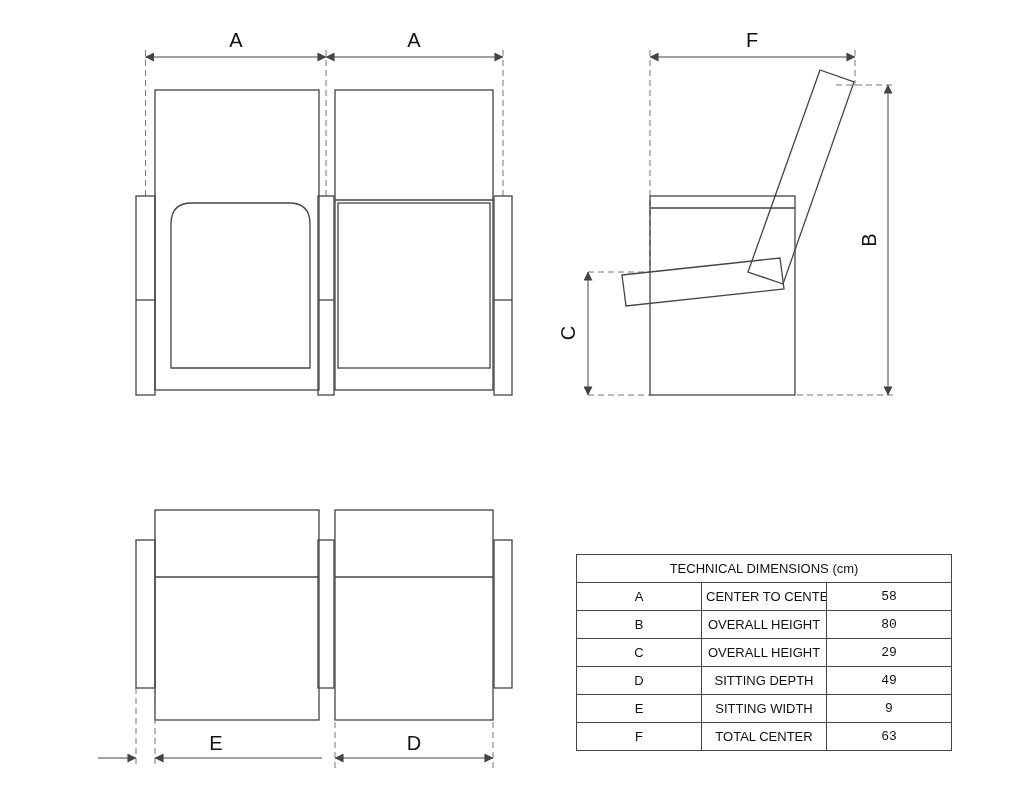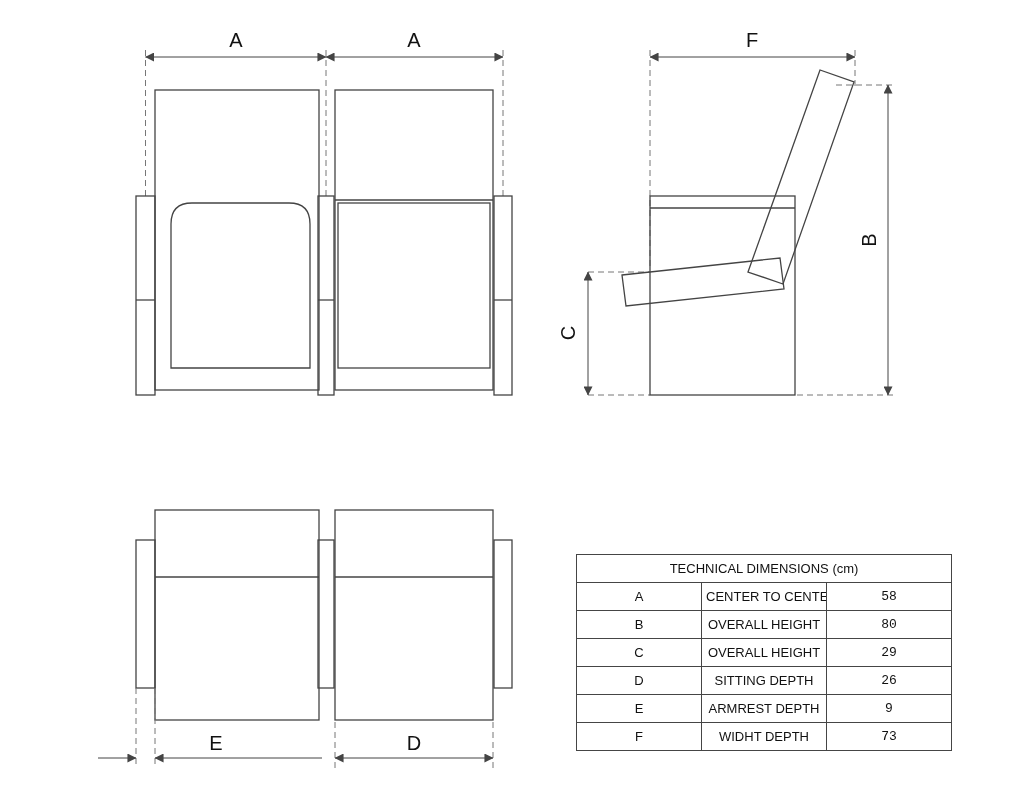--- a/index.html
+++ b/index.html
@@ -144,28 +144,28 @@
         <td class="c-value">80</td>
       </tr>
       <tr>
         <td class="c-letter">C</td>
         <td class="c-desc">OVERALL HEIGHT</td>
         <td class="c-value">29</td>
       </tr>
       <tr>
         <td class="c-letter">D</td>
         <td class="c-desc">SITTING DEPTH</td>
-        <td class="c-value">26</td>
+        <td class="c-value">49</td>
       </tr>
       <tr>
         <td class="c-letter">E</td>
-        <td class="c-desc">ARMREST DEPTH</td>
+        <td class="c-desc">SITTING WIDTH</td>
         <td class="c-value">9</td>
       </tr>
       <tr>
         <td class="c-letter">F</td>
-        <td class="c-desc">WIDHT DEPTH</td>
-        <td class="c-value">73</td>
+        <td class="c-desc">TOTAL CENTER</td>
+        <td class="c-value">63</td>
       </tr>
     </tbody>
   </table>
 
 </div>
 
 </body></html>

